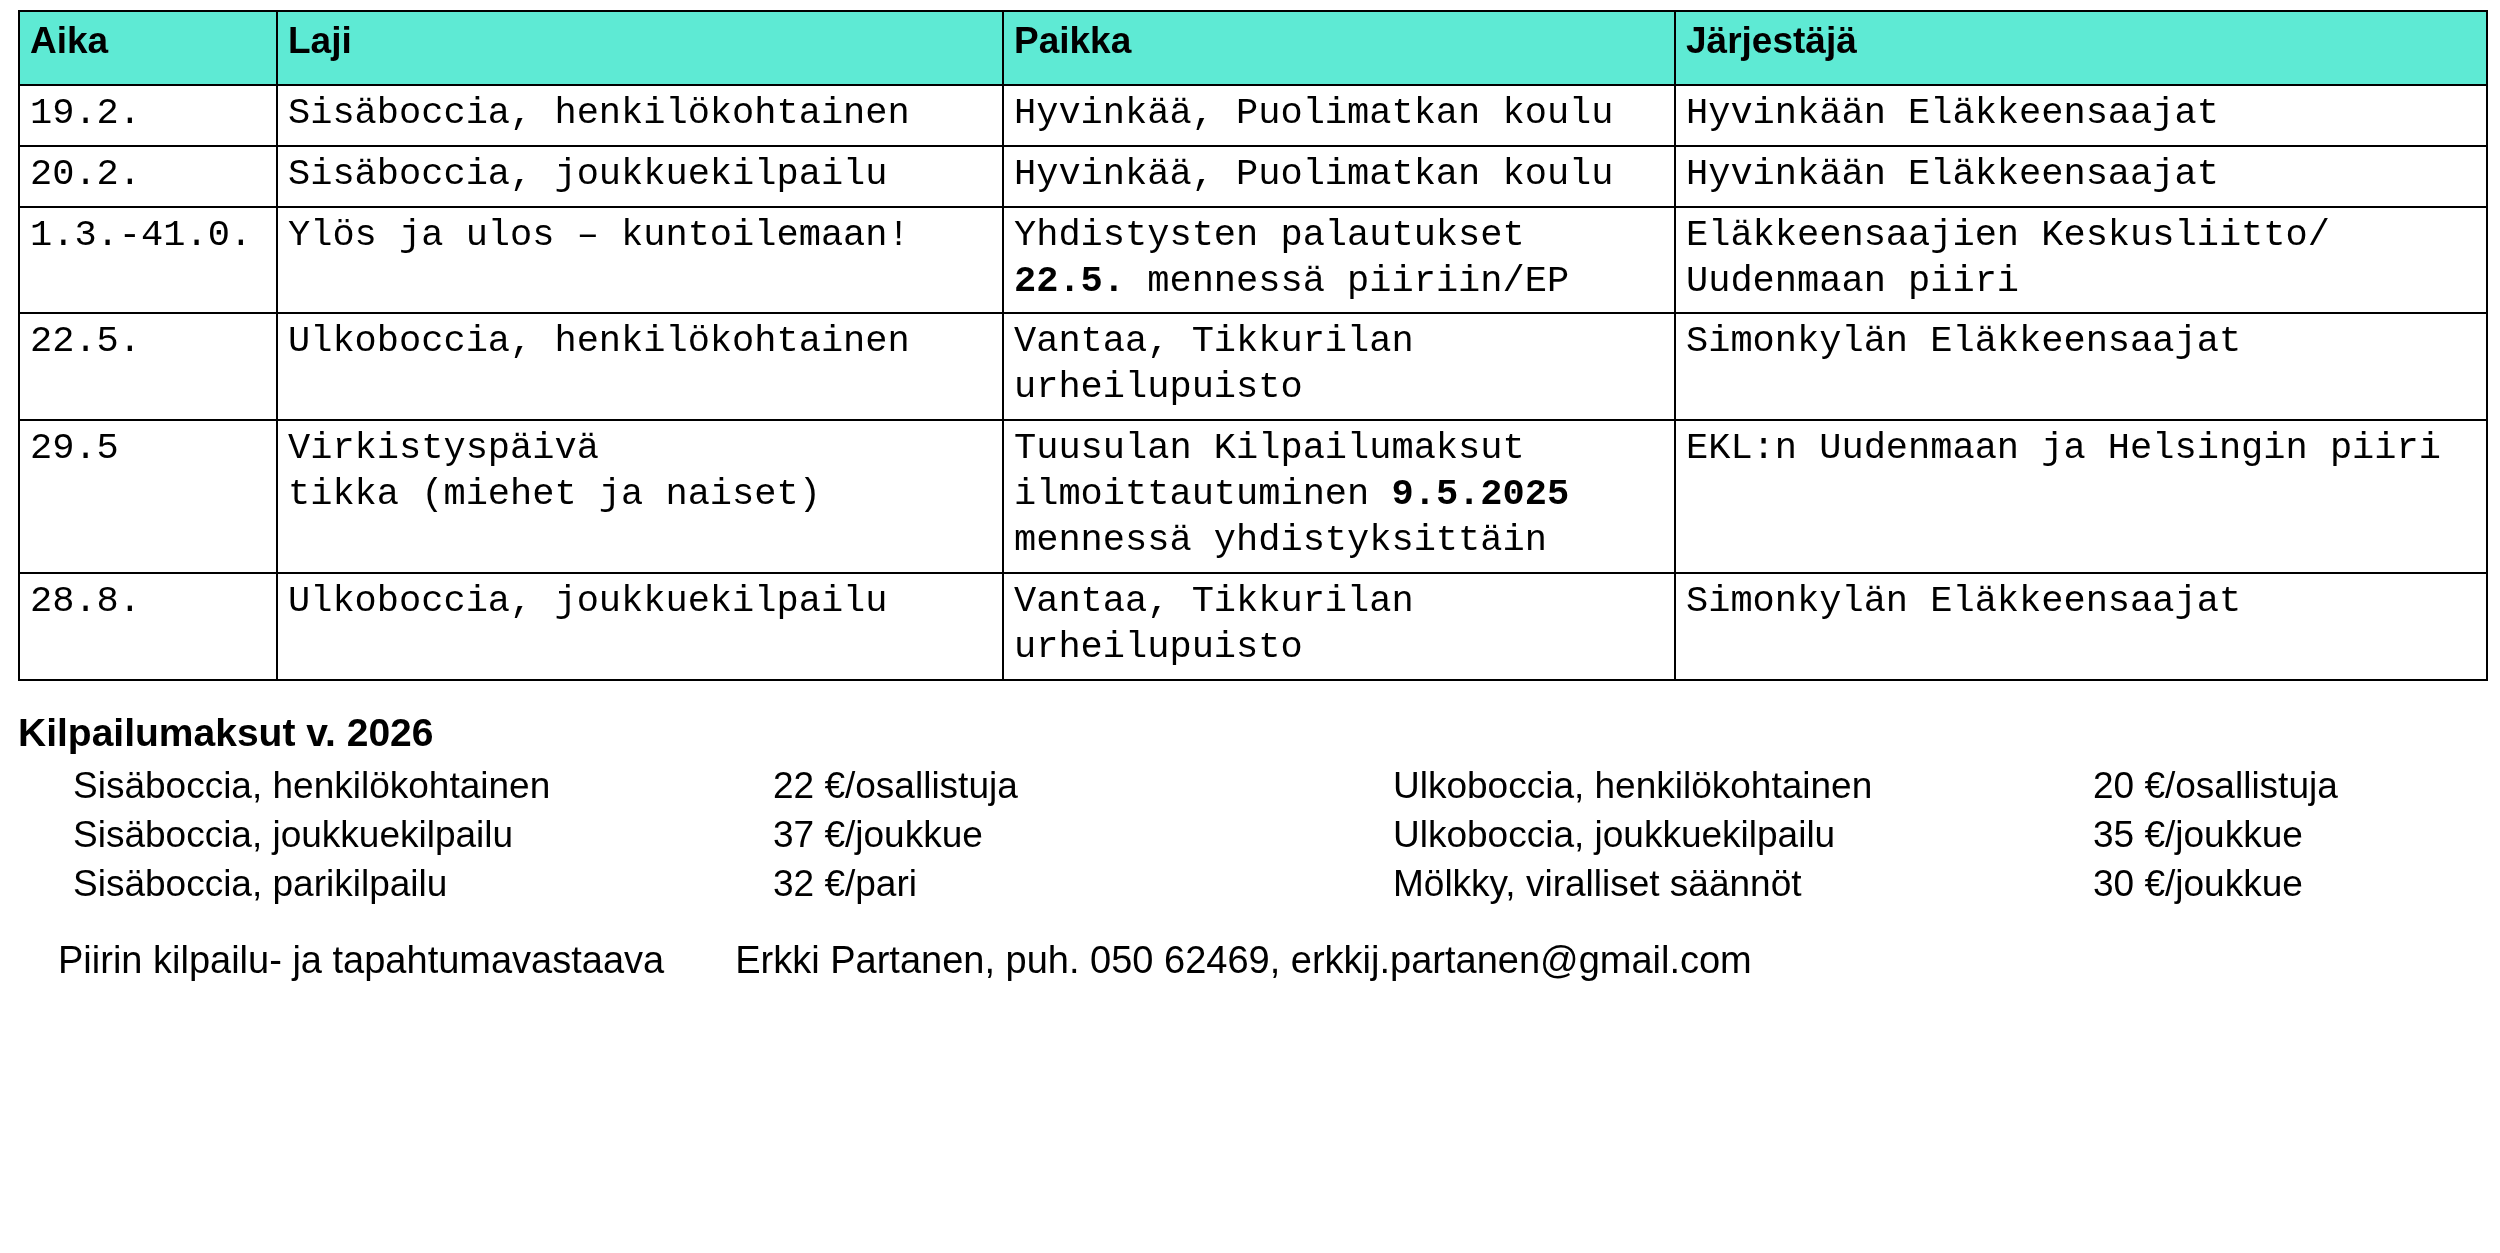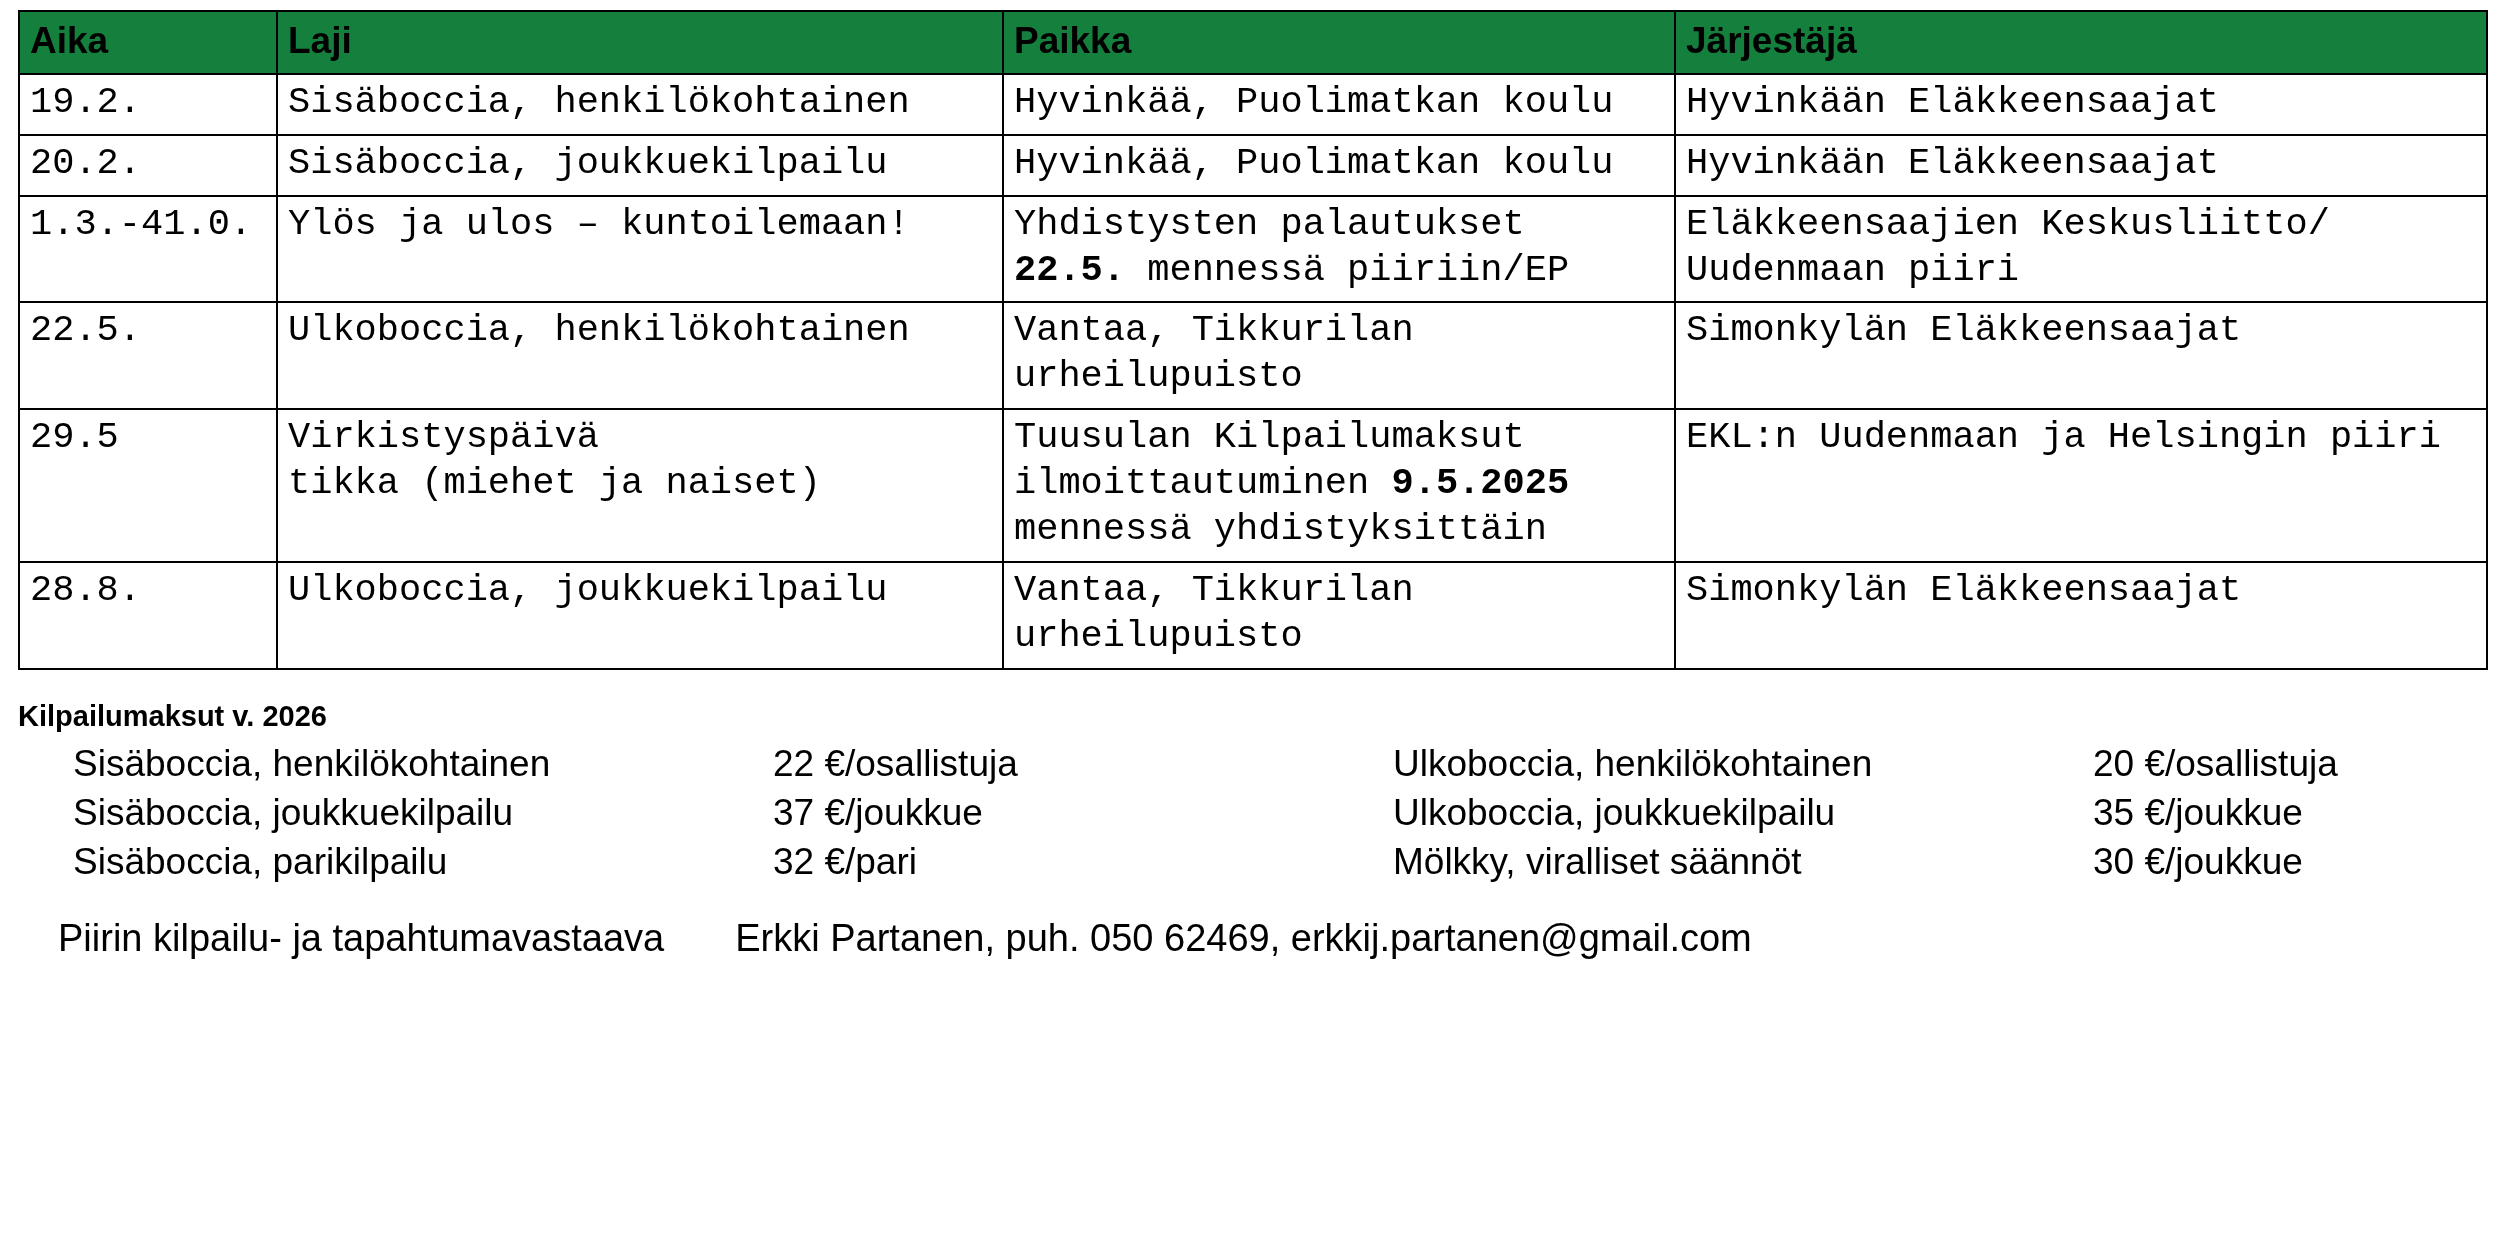--- a/index.html
+++ b/index.html
@@ -33,35 +33,35 @@
 
   table.schedule th,
   table.schedule td {
     border: 2px solid #000000;
     vertical-align: top;
     padding: 5px 8px 8px 10px;
     text-align: left;
     font-weight: normal;
   }
   table.schedule thead th {
-    background: #15803d;
+    background: #5eead4;
     font-weight: bold;
     padding-top: 6px;
-    padding-bottom: 9px;
+    padding-bottom: 20px;
   }
   td .b { font-weight: bold; }
   .cell-line { display: block; font-family: Liberation Mono, monospace; }
 
   .fees {
     margin-top: 30px;
     font-size: 37px;
   }
   .fees-title {
     font-weight: bold;
-    font-size: 29px;
+    font-size: 39px;
     margin-left: 0px;
   }
   .fees-grid {
     margin-top: 10px;
     display: grid;
     grid-template-columns: 700px 620px 700px 400px;
     row-gap: 7px;
     margin-left: 55px;
   }
   .fees-grid div { white-space: nowrap; }

